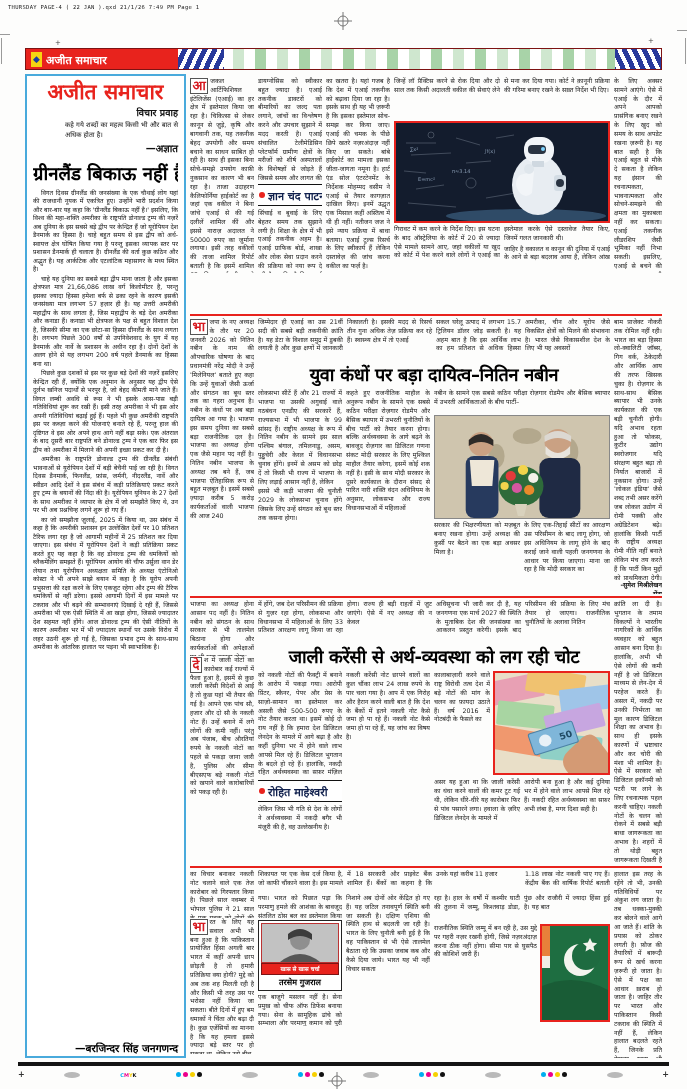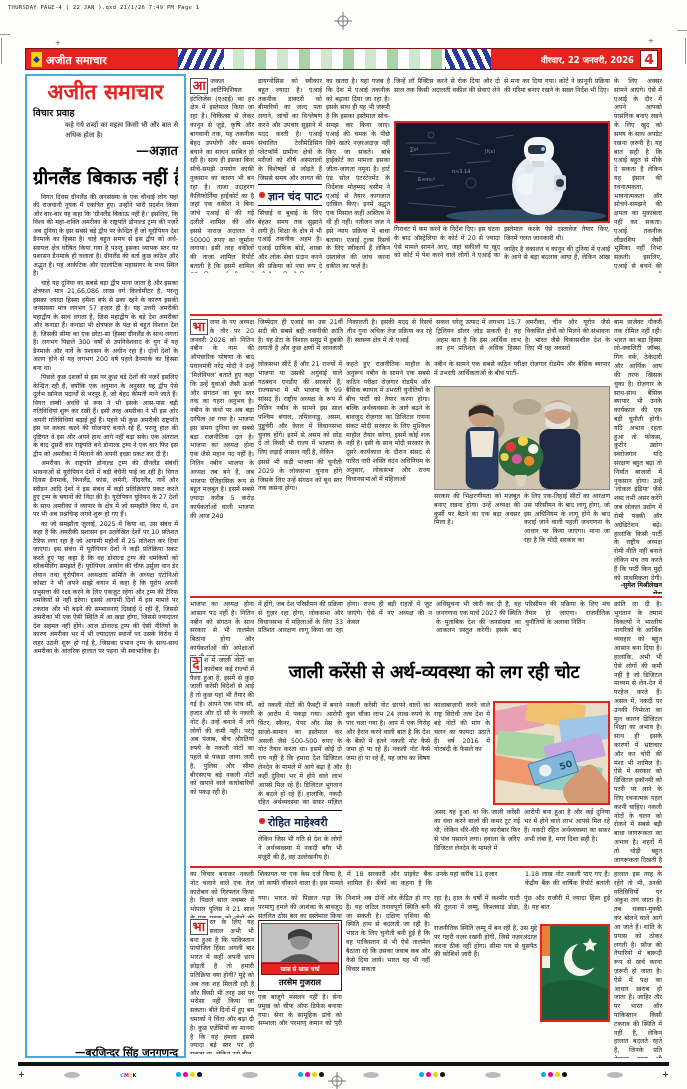--- a/index.html
+++ b/index.html
@@ -28,24 +28,24 @@
   .mh-stripe.right { right:0; transform:scaleX(-1); }
   .mh-ellipse { position:absolute; left:50%; top:50%; transform:translate(-50%,-50%); width:158px; height:21px; background:#e8231d; border:1.5px solid #fff; border-radius:50%; display:flex; align-items:center; justify-content:center; box-shadow:0 0 0 1px #b01510; }
   .mh-ellipse span { font-weight:bold; font-size:12px; color:#6f0d0d; text-shadow:0 0 2px #ffffff,0 0 2px #ffffff; }
   .mh-right { width:170px; display:flex; align-items:center; justify-content:flex-end; gap:6px; padding-right:2px; }
   .mh-date { color:#fff; font-weight:bold; font-size:8.5px; white-space:nowrap; }
   .mh-page { width:18px; height:18px; background:#fff; border:1px solid #7d1313; color:#e8231d; font-weight:bold; font-size:14px; display:flex; align-items:center; justify-content:center; margin-right:1px; }
 
   
   .sidebar { position:absolute; left:25px; top:74px; width:161px; height:984px; border:2px solid #49aadc; background:#fff; padding:4px 6px; }
   .sb-brand { color:#e8231d; font-weight:bold; font-size:21px; text-align:center; line-height:1.15; white-space:nowrap; }
-  .sb-col-title { font-weight:bold; font-size:9.5px; text-align:left; margin-top:2px; color:#111; }
+  .sb-col-title { font-weight:bold; font-size:9.5px; text-align:right; margin-top:2px; color:#111; }
   .sb-quote { font-size:6.8px; line-height:1.45; text-align:justify; margin-top:2px; color:#111;margin-left:32px; }
   .sb-quote-row { display:flex; justify-content:flex-end; }
-  .sb-quote-auth { font-weight:bold; font-size:13px; color:#111; }
+  .sb-quote-auth { font-weight:bold; font-size:10px; color:#111; }
   .sb-headline { font-weight:bold; font-size:18.5px; text-align:center; margin:5px 0 4px; color:#000; white-space:nowrap; overflow:hidden; }
   .sb-text { height:848px; overflow:hidden; font-size:6.25px; line-height:1.36; text-align:justify; color:#151515; }
   .sb-text p { text-indent:8px; margin-bottom:1px; }
   .sb-sign { font-weight:bold; font-size:10.5px; text-align:right; margin-top:4px; color:#000; white-space:nowrap; }
 
   
   .main { position:absolute; left:190px; top:74px; width:472px; height:984px; }
   .rule { position:absolute; left:0; width:472px; height:2px; background:#e8231d; }
 
   .art { position:absolute; left:0; width:472px; overflow:hidden; }
@@ -110,24 +110,20 @@
 <div style="position:absolute; left:648px; top:37px; font-size:7px; color:#444;">+</div>
 
 <div class="masthead">
   <div class="mh-left">
     <div class="mh-logo">◆</div>
     <div class="mh-brand">अजीत समाचार</div>
   </div>
   <div class="mh-mid">
     <div class="mh-stripe left"></div>
     <div class="mh-stripe right"></div>
-  </div>
-  <div class="mh-right">
-    <div class="mh-date">वीरवार, 22 जनवरी, 2026</div>
-    <div class="mh-page">4</div>
   </div>
 </div>
 
 <div class="sidebar">
   <div class="sb-brand">अजीत समाचार</div>
   <div class="sb-col-title">विचार प्रवाह</div>
   <div class="sb-quote">कहे गये शब्दों का महत्व किसी भी और बात से अधिक होता है।</div>
   <div class="sb-quote-row">
       <span class="sb-quote-auth">—अज्ञात</span>
     </div>
@@ -208,20 +204,21 @@
     <div class="row" style="height:276px;">
       <div class="c64 t" style="height:276px;">
         <span class="dc">भा</span><span>जपा के नए अध्यक्ष के तौर पर 20 जनवरी 2026 को नितिन नबीन के नाम की औपचारिक घोषणा के बाद प्रधानमंत्री नरेंद्र मोदी ने उन्हें 'मिलेनियल' बताते हुए कहा कि उन्हें युवाओं जैसी ऊर्जा और संगठन का बूथ स्तर तक का गहरा अनुभव है। नबीन के कंधों पर अब बड़ा दायित्व आ गया है। भाजपा इस समय दुनिया का सबसे बड़ा राजनीतिक दल है। भाजपा का अध्यक्ष होना एक जैसे महान पद नहीं है। नितिन नबीन भाजपा के अध्यक्ष तब बने हैं, जब भाजपा ऐतिहासिक रूप से बहुत मज़बूत है। इसमें सबसे ज़्यादा करीब 5 करोड़ कार्यकर्ताओं वाली भाजपा की आज 240</span>
       </div>
       <div class="center" style="overflow:hidden;">
         <div class="cols4 t" style="height:42px;">
           <p style="text-indent:0">जिम्मेदार ही एआई का उस 21वीं सदी की सबसे बड़ी तकनीकी क्रांति है। यह डेटा के विशाल समुद्र में डुबकी लगाती है और कुछ क्षणों में जानकारी निकालती है। इसकी मदद से रिसर्च तीन गुना अधिक तेज़ प्रक्रिया कर रहे हैं। स्वास्थ्य क्षेत्र में तो एआई</p>
           <p style="text-indent:0">सकल घरेलू उत्पाद में लगभग 15.7 ट्रिलियन डॉलर जोड़ सकती है। यह अहम बात है कि इस आर्थिक लाभ का हम प्रतिशत से अधिक हिस्सा अमरीका, चीन और यूरोप जैसे विकसित क्षेत्रों को मिलने की संभावना है। भारत जैसे विकासशील देश के लिए भी यह अवसरों</p>
 
         </div>
+        <div class="headline-lg" style="margin:3px 0;">युवा कंधों पर बड़ा दायित्व–नितिन नबीन</div>
         <div class="row" style="height:200px;">
           <div class="c84" style="overflow:hidden;">
             <div class="t" style="height:98px;">लोकसभा सीटें हैं और 21 राज्यों में भाजपा या उसकी अगुवाई वाले गठबंधन एनडीए की सरकारें हैं, राज्यसभा में भी भाजपा के 99 सांसद हैं। राष्ट्रीय अध्यक्ष के रूप में नितिन नबीन के सामने इस साल पश्चिम बंगाल, तमिलनाडु, असम, पुड्डुचेरी और केरल में विधानसभा चुनाव होंगे। इनमें से असम को छोड़ दें तो किसी भी राज्य में भाजपा के लिए लड़ाई आसान नहीं है, लेकिन</div>
             <div class="t" style="height:42px;">इससे भी कड़ी भाजपा की चुनौती 2029 के लोकसभा चुनाव होंगे जिसके लिए उन्हें संगठन को बूथ स्तर तक कसना होगा।</div>
           </div>
           <div class="c84 t" style="height:200px;">कहते हुए राजनीतिक माहौल के अनुरूप नबीन के सामने एक सबसे कठिन परीक्षा रोज़गार रोडमैप और बैसिक ब्यापार में उभरती चुनौतियों के बीच पार्टी को तैयार करना होगा। बल्कि अर्थव्यवस्था के आगे बढ़ने के बावजूद रोज़गार का डिजिटल गणना संकट मोदी सरकार के लिए मुश्किल माहौल तैयार करेगा, इसमें कोई शक नहीं है। इसी के साथ मोदी सरकार के दूसरे कार्यकाल के दौरान संसद से पारित नारी शक्ति वंदन अधिनियम के अनुसार, लोकसभा और राज्य विधानसभाओं में महिलाओं</div>
           <div class="grow" style="overflow:hidden;">
             <div class="t" style="height:26px;">नबीन के सामने एक सबसे कठिन परीक्षा रोज़गार रोडमैप और बैसिक ब्यापार में उभरती आर्थिकताओं के बीच पार्टी–</div>
             <div class="photo-thin" style="height:104px;">
               <svg width="100%" height="102" viewBox="0 0 170 102" preserveAspectRatio="none">
@@ -276,21 +273,21 @@
       <div class="c64" style="overflow:hidden; height:264px;">
         <div class="t" style="height:56px;">भाजपा का अध्यक्ष होना आसान पद नहीं है। नितिन नबीन को संगठन के साथ सरकार से भी तालमेल बिठाना होगा और कार्यकर्ताओं की अपेक्षाओं पर भी खरा उतरना होगा।</div>
         <div class="t" style="height:204px;"><span class="dc">दे</span><span>श में जाली नोटों का कारोबार कई राज्यों में फैला हुआ है, इसमें से कुछ जाली करेंसी विदेशों से आई है तो कुछ यहां भी तैयार की गई है। आपने एक पांच सौ, हजार और दो सौ के नकली नोट हैं। उन्हें बनाने में लगे लोगों की कमी नहीं। परंतु अब पंजाब, बीच औरतियां रुपये के नकली नोटों का पहले से पकड़ा जाना जारी है, पुलिस और सीमा बीएसएफ बड़े नकली नोटों को खपाने वाले कारोबारियों को पकड़ रही है।</span></div>
       </div>
       <div class="center" style="overflow:hidden;">
         <div class="cols4 t" style="height:42px;">
           <p style="text-indent:0">में होंगे, जब देश परिसीमन की प्रक्रिया से गुज़र रहा होगा, लोकसभा और विधानसभा में महिलाओं के लिए 33 प्रतिशत आरक्षण लागू किया जा रहा होगा। राज्य ही बड़ी राहतों में जुट जाएंगे। ऐसे में नए अध्यक्ष की न केवल</p>
           <p style="text-indent:0">अधिसूचना भी जारी कर दी है, यह जनगणना एक मार्च 2027 की स्थिति के मुताबिक देश की जनसंख्या का आकलन प्रस्तुत करेगी। इसके बाद परिसीमन की प्रक्रिया के लिए मंच तैयार हो जाएगा। राजनीतिक चुनौतियों के अलावा नितिन</p>
 
         </div>
-        <div class="headline-lg" style="margin:18px 0;">जाली करेंसी से अर्थ-व्यवस्था को लग रही चोट</div>
+        <div class="headline-lg" style="margin:3px 0;">जाली करेंसी से अर्थ-व्यवस्था को लग रही चोट</div>
         <div class="row" style="height:192px;">
           <div class="c84" style="overflow:hidden;">
             <div class="t" style="height:106px;">को नकली नोटों की फैक्ट्री में बनाने के आरोप में पकड़ा गया। आरोपी प्रिंटर, स्कैनर, पेपर और प्रेस के साज़ो-सामान का इस्तेमाल कर असली जैसे 500-500 रुपए के नोट तैयार करता था। इसमें कोई दो राय नहीं है कि हमारा देश डिजिटल लेनदेन के मामले में आगे बढ़ा है और कहीं दुनिया भर में होने वाले लाभ आपसे मिल रहे हैं। डिजिटल भुगतान के बदले हो रहे हैं। हालांकि, नकदी रहित अर्थव्यवस्था का सफ़र मंज़िल तक पहुंचाने के मार्ग में अभी तमाम बाधाएं विद्यमान हैं</div>
             <div class="byline-box">
               <span class="byline-dot"></span>
               <span class="byline-name">रोहित माहेश्वरी</span>
             </div>
             <div class="t" style="height:50px;">लेकिन जिस भी गति से देश के लोगों ने अर्थव्यवस्था में नकदी बगैर भी मंज़ूरी की है, वह उल्लेखनीय है।</div>
           </div>
           <div class="c84 t" style="height:192px;">नकली करेंसी नोट छापने वालों का कुल चौंका लाभ 24 लाख रुपये के पार चला गया है। आप में एक गिरोह और हैरान करने वाली बात है कि देश के बैंकों में इतने नकली नोट कैसे जमा हो पा रहे हैं। नकली नोट कैसे जमा हो पा रहे हैं, यह जांच का विषय है।</div>

